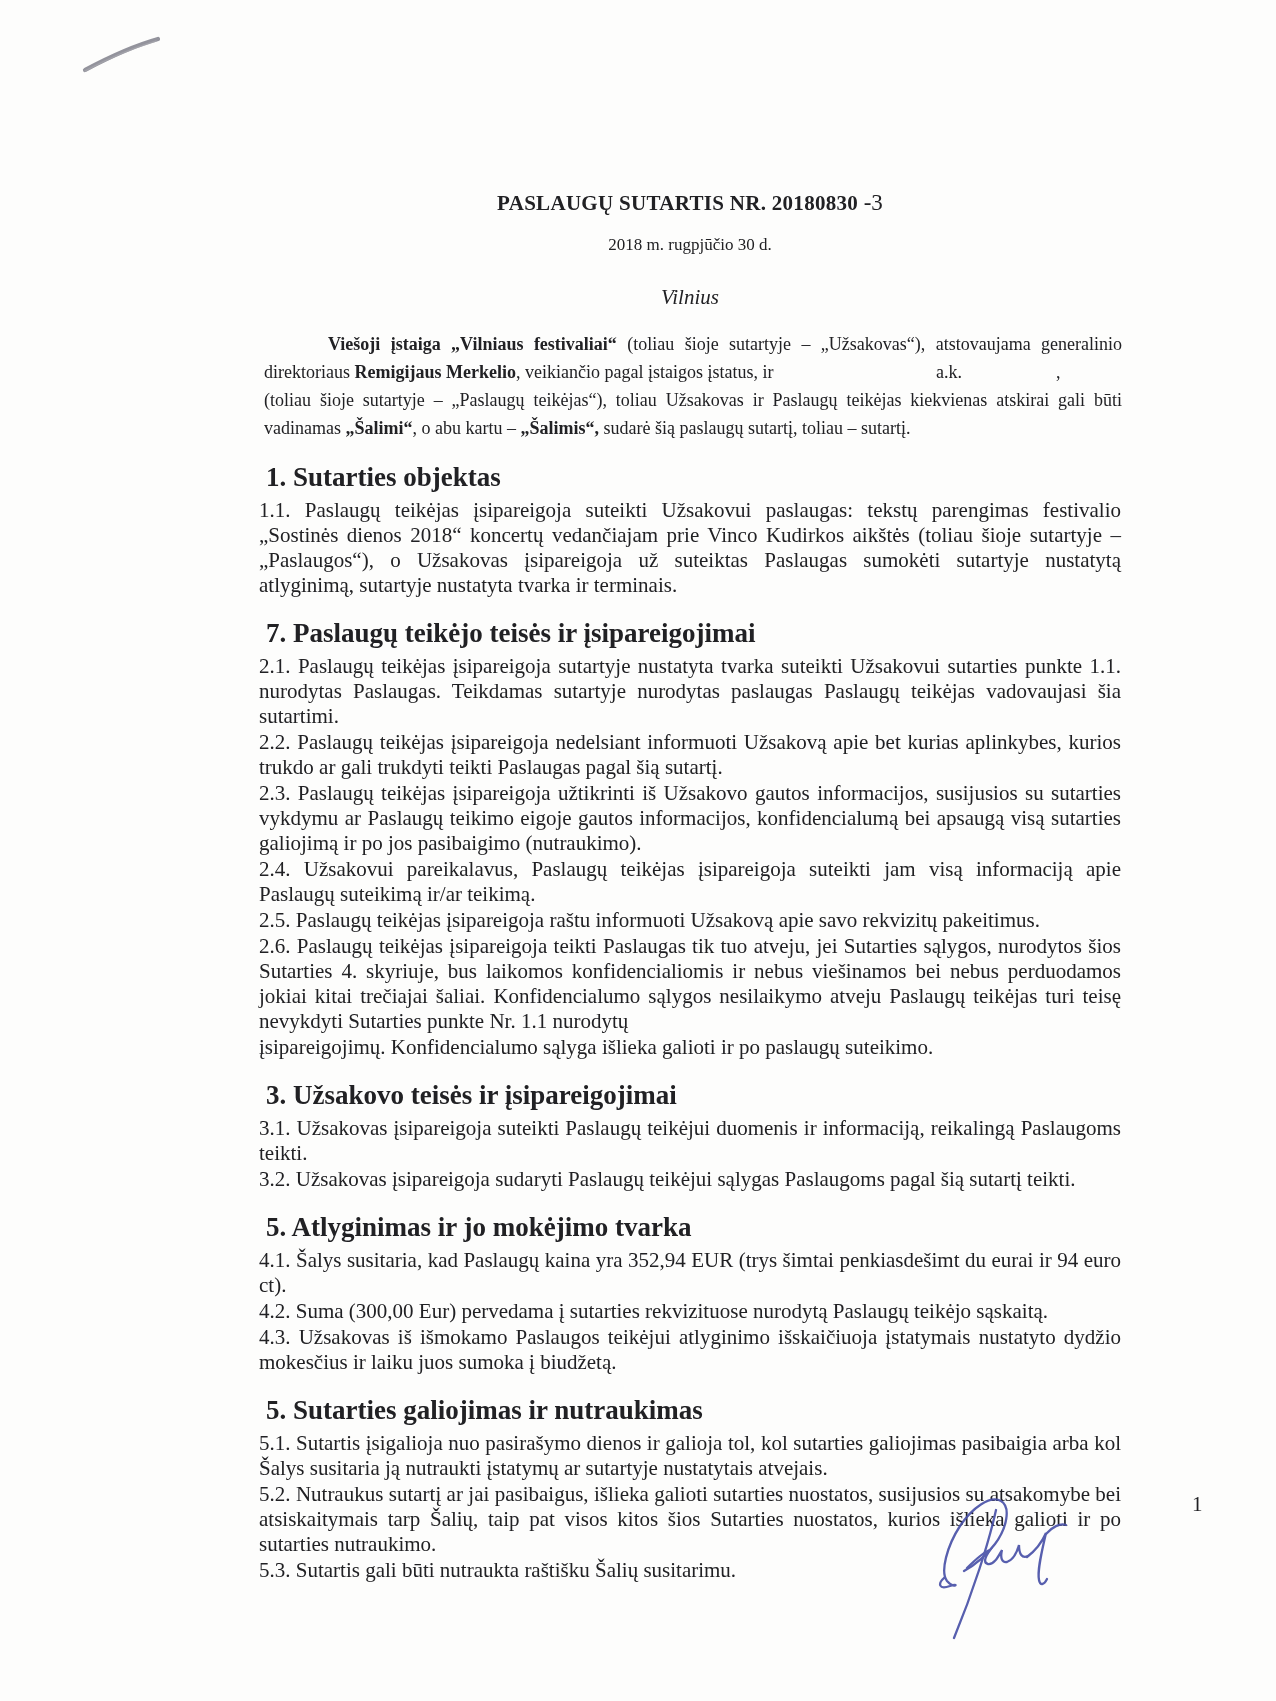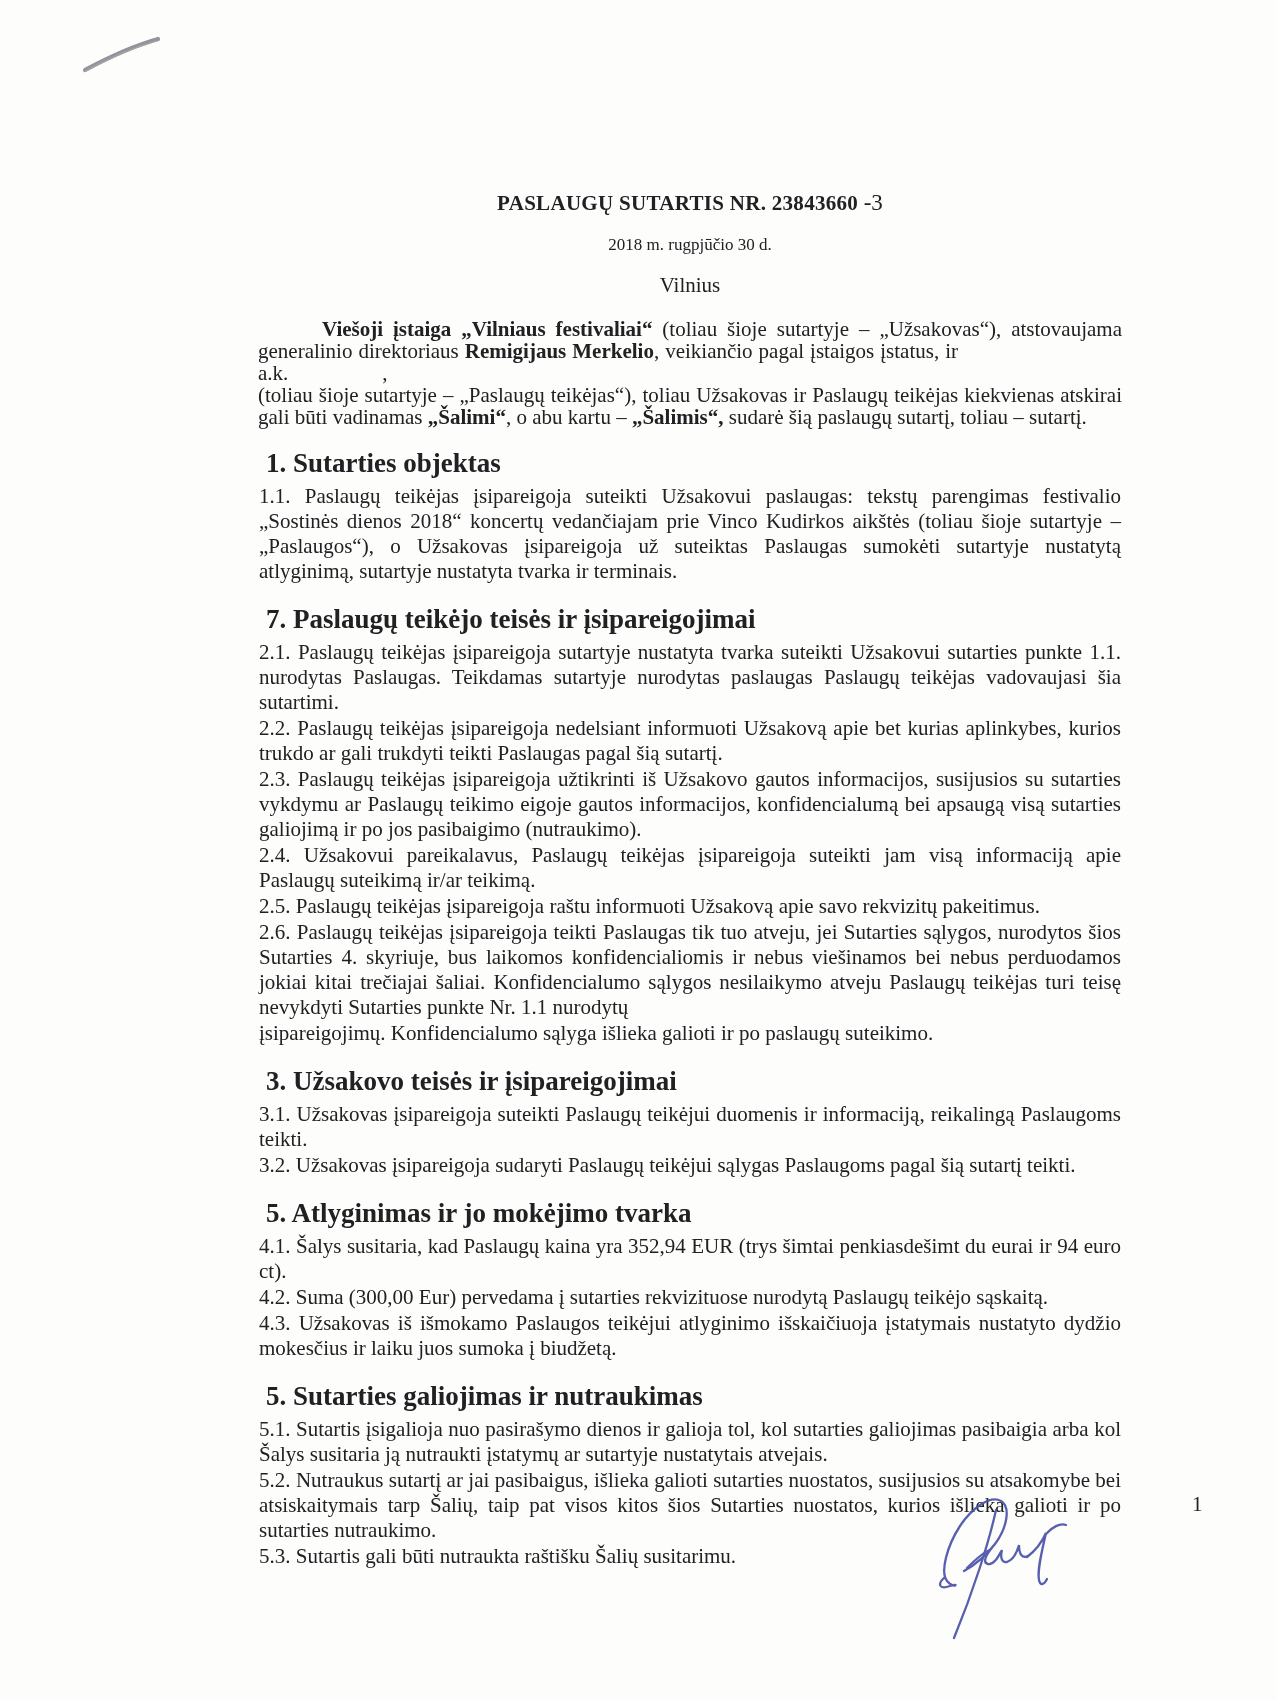--- a/index.html
+++ b/index.html
@@ -21,25 +21,25 @@
     font-size:21px;
     letter-spacing:.3px;
     line-height:25px;
     white-space:nowrap;
   }
   .title-suffix { font-weight:normal; font-size:23px; letter-spacing:0; }
   .date {
     margin-top:16px; text-align:center; font-size:17px; line-height:25px;
   }
   .city {
-    margin-top:16px; text-align:center; font-size:21px; line-height:25px;
+    margin-top:28px; text-align:center; font-size:21px; line-height:25px;font-style:italic;
   }
   .intro {
-    margin:20px 0 0 0;
-    font-size:21px; line-height:22px;
+    margin:20px 0 0 6px;
+    font-size:18px; line-height:28px;
     text-align:justify;
     text-indent:0;
   }
   .intro .indent { display:inline-block; width:64px; }
   .gap  { display:inline-block; height:1px; }
   .gap1 { width:158px; }
   .gap2 { width:94px; }
   .b { font-weight:bold; }
   .section { margin-top:23px; }
   .h {
@@ -64,21 +64,21 @@
 
 <div class="page">
 
   <svg class="pen-stroke" width="90" height="48" viewBox="0 0 90 48">
     <path d="M7,40 C22,32 48,18 80,9" fill="none" stroke="#93939c" stroke-width="4.2" stroke-linecap="round"></path>
     <path d="M7,41 C20,34 45,21 78,11" fill="none" stroke="#a6a6ae" stroke-width="1.6" stroke-linecap="round" opacity="0.7"></path>
   </svg>
 
   <div class="doc">
 
-    <div class="title"><span>PASLAUGŲ SUTARTIS NR. 23843660</span> <span class="title-suffix">-3</span></div>
+    <div class="title"><span>PASLAUGŲ SUTARTIS NR. 20180830</span> <span class="title-suffix">-3</span></div>
 
     <div class="date">2018 m. rugpjūčio 30 d.</div>
     <div class="city">Vilnius</div>
 
     <p class="intro"><span class="indent"></span><span class="b">Viešoji įstaiga „Vilniaus festivaliai“</span><span> (toliau šioje sutartyje – „Užsakovas“), atstovaujama generalinio direktoriaus </span><span class="b">Remigijaus Merkelio</span><span>, veikiančio pagal įstaigos įstatus, ir </span><span class="gap gap1"></span><span>a.k.</span><span class="gap gap2"></span><span>,</span><br><span>(toliau šioje sutartyje – „Paslaugų teikėjas“), toliau Užsakovas ir Paslaugų teikėjas kiekvienas atskirai gali būti vadinamas </span><span class="b">„Šalimi“</span><span>, o abu kartu – </span><span class="b">„Šalimis“,</span><span> sudarė šią paslaugų sutartį, toliau – sutartį.</span></p>
 
     <div class="section">
       <p class="h">1. Sutarties objektas</p>
       <p class="para">1.1. Paslaugų teikėjas įsipareigoja suteikti Užsakovui paslaugas: tekstų parengimas festivalio „Sostinės dienos 2018“ koncertų vedančiajam prie Vinco Kudirkos aikštės (toliau šioje sutartyje – „Paslaugos“), o Užsakovas įsipareigoja už suteiktas Paslaugas sumokėti sutartyje nustatytą atlyginimą, sutartyje nustatyta tvarka ir terminais.</p>
     </div>

